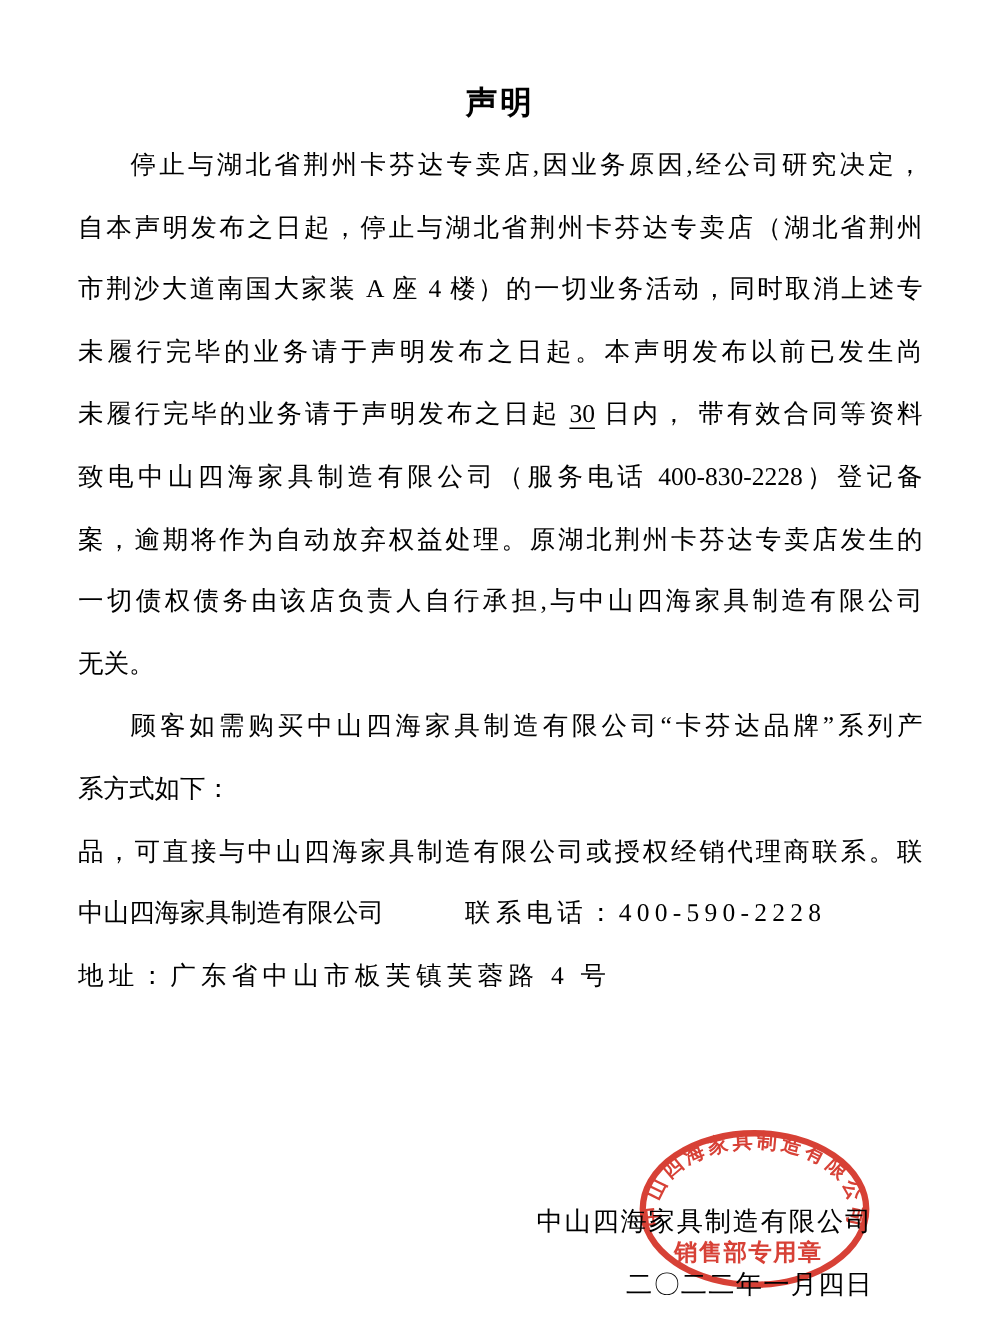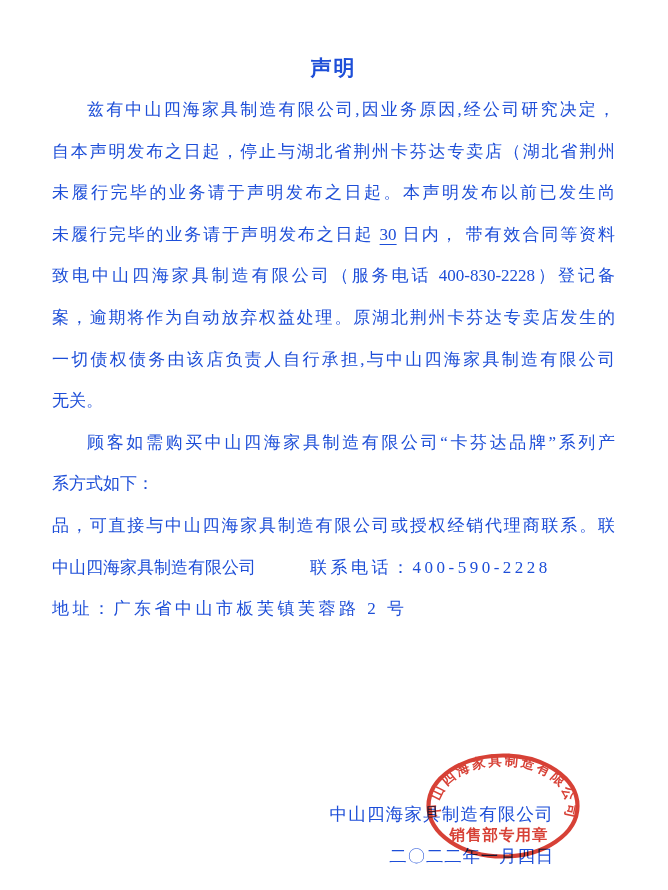--- a/index.html
+++ b/index.html
@@ -1,19 +1,19 @@
 <!DOCTYPE html>
 <html><head>
 <meta charset="utf-8">
 <style>
   html,body{margin:0;padding:0;background:#ffffff;}
   .page{
     position:relative;width:620px;height:890px;background:#ffffff;
     font-family:"Liberation Serif","DejaVu Serif",serif;
-    color:#1d4ed8;overflow:hidden;
+    color:#000000;overflow:hidden;padding-left:28px;
   }
   .content{position:absolute;left:52px;top:55px;width:563px;}
   .doc-title{
     font-size:21px;font-weight:bold;text-align:center;
     line-height:27px;letter-spacing:2px;margin-bottom:7px;
   }
   .line{
     font-size:17px;height:41.6px;line-height:41.6px;
     text-justify:inter-character;
   }
@@ -31,35 +31,36 @@
   }
 </style>
 </head>
 <body>
 
 <div class="page">
 
   <div class="content">
     <div class="doc-title">声明</div>
 
-    <div class="line just indent">兹有中山四海家具制造有限公司,因业务原因,经公司研究决定，</div>
+    <div class="line just indent">停止与湖北省荆州卡芬达专卖店,因业务原因,经公司研究决定，</div>
     <div class="line just">自本声明发布之日起，停止与湖北省荆州卡芬达专卖店（湖北省荆州</div>
+    <div class="line just">市荆沙大道南国大家装 A 座 4 楼）的一切业务活动，同时取消上述专</div>
     <div class="line just">未履行完毕的业务请于声明发布之日起。本声明发布以前已发生尚</div>
     <div class="line just"><span>未履行完毕的业务请于声明发布之日起 </span><span class="u">30</span><span> 日内， 带有效合同等资料</span></div>
     <div class="line just">致电中山四海家具制造有限公司（服务电话 400-830-2228）登记备</div>
     <div class="line just">案，逾期将作为自动放弃权益处理。原湖北荆州卡芬达专卖店发生的</div>
     <div class="line just">一切债权债务由该店负责人自行承担,与中山四海家具制造有限公司</div>
     <div class="line">无关。</div>
 
     <div class="line just indent">顾客如需购买中山四海家具制造有限公司“卡芬达品牌”系列产</div>
     <div class="line">系方式如下：</div>
     <div class="line just">品，可直接与中山四海家具制造有限公司或授权经销代理商联系。联</div>
 
     <div class="line"><span class="company-col">中山四海家具制造有限公司</span><span class="spaced">联系电话：400-590-2228</span></div>
-    <div class="line spaced">地址：广东省中山市板芙镇芙蓉路 2 号</div>
+    <div class="line spaced">地址：广东省中山市板芙镇芙蓉路 4 号</div>
   </div>
 
   <div class="sig sig-company">中山四海家具制造有限公司</div>
   <div class="sig sig-date">二〇二二年一月四日</div>
 
   <svg class="seal" width="158" height="110" viewBox="0 0 158 110">
     <ellipse cx="79" cy="55" rx="74.5" ry="50.5" fill="none" stroke-width="4.2" stroke="#d2261a"></ellipse>
     <path id="sealArc" d="M 17.2 65.6 A 64 41 0 1 1 140.8 65.6" fill="none"></path>
     <text font-size="13.5" font-weight="bold" letter-spacing="2.4" font-family="Liberation Serif, DejaVu Serif, serif" fill="#d2261a">
       <textPath href="#sealArc" startOffset="0">中山四海家具制造有限公司</textPath>

